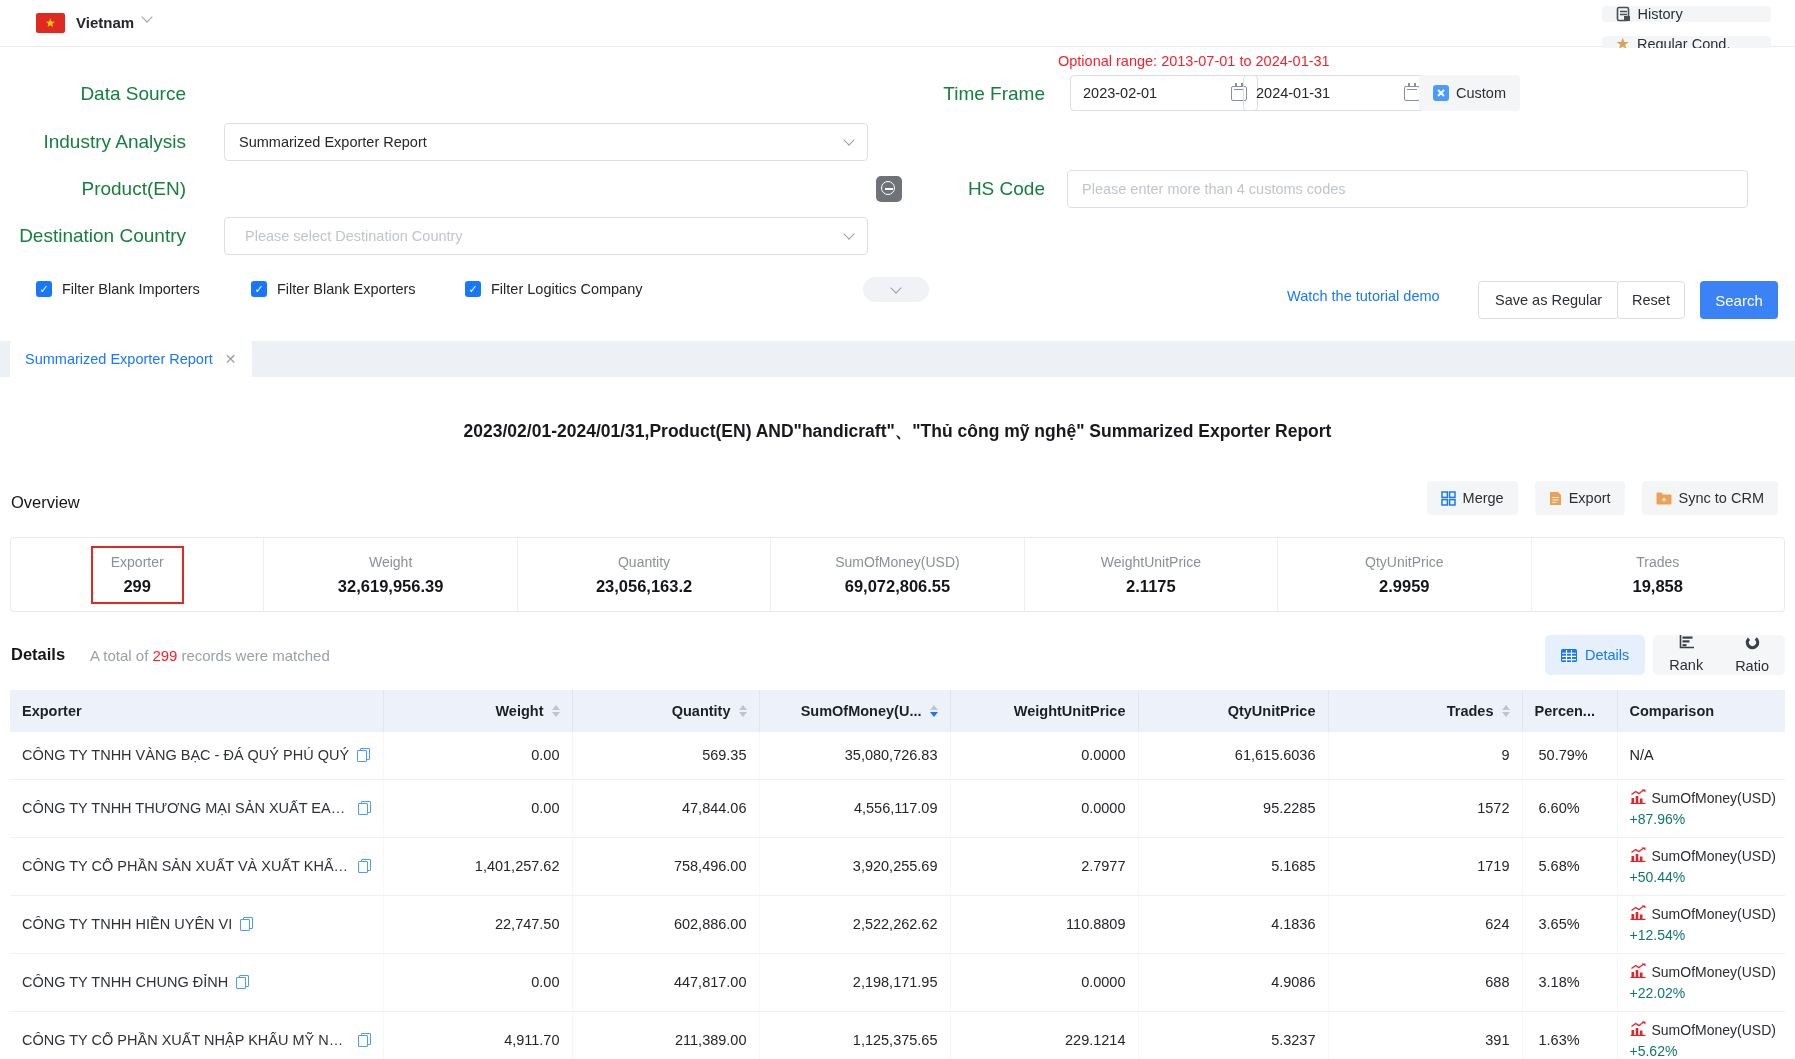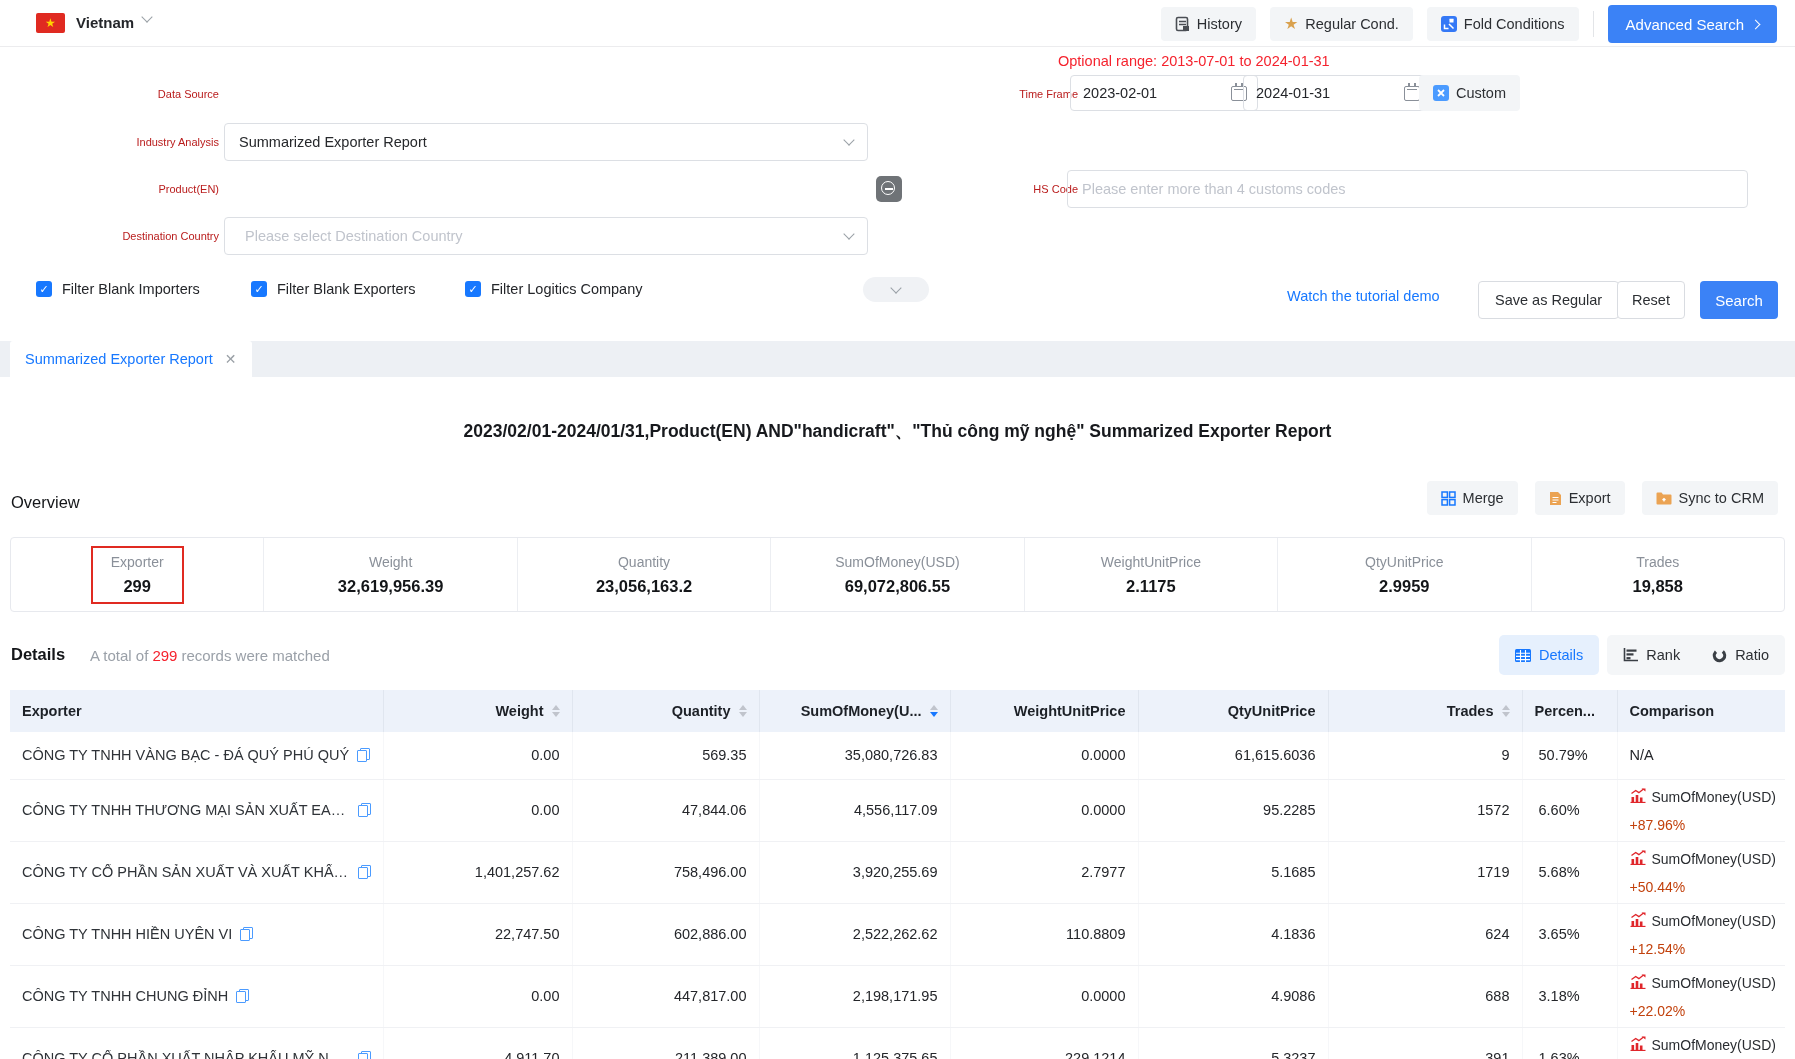--- a/index.html
+++ b/index.html
@@ -16,26 +16,26 @@
     background:#fff; border:1px solid #d9dce1; border-radius:4px; font-size:14.5px; color:#2c2f33; cursor:pointer; }
   .bluebtn { display:inline-flex; align-items:center; justify-content:center; gap:8px; height:38px; padding:0 18px;
     background:#3b82f6; border-radius:4px; font-size:15px; color:#fff; cursor:pointer; }
 
   
   .topbar { position:absolute; left:0; top:0; width:1795px; height:47px; background:#fff; border-bottom:1px solid #ececee; }
   .flag { position:absolute; left:36px; top:13px; width:29px; height:20px; background:#e02a21; border-radius:2px;
     display:flex; align-items:center; justify-content:center; color:#ffd400; font-size:12px; }
   .country { position:absolute; left:76px; top:14px; font-size:15px; font-weight:bold; color:#24262a; }
   .country-chev { position:absolute; left:143px; top:17px; }
-  .topbar-right { position:absolute; right:18px; top:6px; display:flex; align-items:center; gap:14px; height:36px; }
+  .topbar-right { position:absolute; right:24px; top:6px; display:flex; gap:14px; height:36px;flex-direction:column; }
   .vdivider { width:1px; height:26px; background:#e3e5e8; }
 
   
   .filter-panel { position:absolute; left:0; top:48px; width:1795px; height:293px; background:#fff; }
-  .flabel { position:absolute; width:186px; text-align:right; font-size:11px; color:#b91c1c; line-height:38px;margin-left:33px; }
+  .flabel { position:absolute; width:186px; text-align:right; font-size:19px; color:#15803d; line-height:38px; }
   .optional-range { position:absolute; left:1058px; top:5px; font-size:14.5px; color:#f5222d; }
   .segmented { position:absolute; left:224px; top:27px; display:flex; border:1px solid #dcdfe4; border-radius:4px; overflow:hidden; }
   .seg-opt { height:36px; display:flex; align-items:center; padding:0 17px; font-size:14.5px; color:#2c2f33; background:#fff; cursor:pointer; }
   .seg-opt.selected { background:#d9ecff; color:#1778ff; }
   .date-input { position:absolute; top:27px; width:188px; height:36px; border:1px solid #dcdfe4; border-radius:4px;
     display:flex; align-items:center; padding:0 10px 0 12px; }
   .date-input input { border:none; outline:none; width:112px; font-size:14.5px; color:#24262a; font-family:inherit; background:transparent; }
   .custom-btn { position:absolute; left:1419px; top:27px; height:36px; }
   .fselect { position:absolute; left:224px; width:644px; height:38px; border:1px solid #dcdfe4; border-radius:4px;
     display:flex; align-items:center; padding:0 14px; font-size:14.5px; cursor:pointer; }
@@ -81,21 +81,21 @@
   .stat-label { font-size:14px; color:#8a9099; }
   .stat-value { font-size:16.5px; font-weight:bold; color:#141619; }
 
   .details-heading { position:absolute; left:11px; top:268px; font-size:16.5px; font-weight:bold; color:#141619; }
   .details-summary { position:absolute; left:90px; top:270px; font-size:15px; color:#9aa0a8; }
   .details-summary .count { color:#f5222d; padding:0 4px; }
   .view-switch { position:absolute; right:10px; top:258px; display:flex; gap:8px; }
   .view-btn { display:inline-flex; align-items:center; gap:8px; height:40px; padding:0 16px; border-radius:5px; font-size:14.5px; cursor:pointer; }
   .view-btn.active { background:#e6f0fd; color:#1778ff; }
   .view-group { display:flex; background:#f4f6f8; border-radius:5px; }
-  .view-group .view-btn { color:#2c2f33; }
+  .view-group .view-btn { color:#2c2f33;flex-direction:column; }
 
   
   .table-wrap { position:absolute; left:10px; right:10px; top:313px; }
   table { width:100%; border-collapse:collapse; table-layout:fixed; }
   thead th { background:#edf2fa; height:42px; font-size:14.5px; font-weight:bold; color:#1d2127;
     padding:0 12px; border-right:1px solid #e0e6ef; }
   thead th:last-child { border-right:none; }
   .th-inner { display:flex; align-items:center; gap:6px; }
   .th-inner.right { justify-content:flex-end; }
   .sorters { display:inline-flex; flex-direction:column; gap:2px; margin-left:2px; cursor:pointer; }
@@ -108,21 +108,21 @@
   tbody td:last-child { border-right:none; }
   tbody tr.single td { height:47px; }
   td.num { text-align:right; }
   td.pct { padding-left:16px; }
   .exp-wrap { display:flex; align-items:center; }
   .exp-name { color:#2f3338; white-space:nowrap; overflow:hidden; text-overflow:ellipsis; }
   .copy-icon { position:relative; width:13px; height:14px; display:inline-block; margin-left:8px; flex:none; cursor:pointer; }
   .copy-icon::before { content:""; position:absolute; right:0; top:0; width:8px; height:10px; border:1.5px solid #4b9bff; border-radius:1px; }
   .copy-icon::after { content:""; position:absolute; left:0; bottom:0; width:8px; height:10px; border:1.5px solid #4b9bff; border-radius:1px; background:#fff; }
   .cmp-line1 { display:flex; align-items:center; gap:6px; color:#2a2d31; font-size:14px; }
-  .cmp-line2 { color:#c2410c; font-size:14px; margin-top:11px; }
+  .cmp-line2 { color:#0f766e; font-size:14px; margin-top:4px; }
 
   
   .icn { flex:none; display:inline-block; }
 </style>
 </head>
 <body>
 
 <div class="topbar">
   <div class="flag">★</div>
   <div class="country">Vietnam</div>

